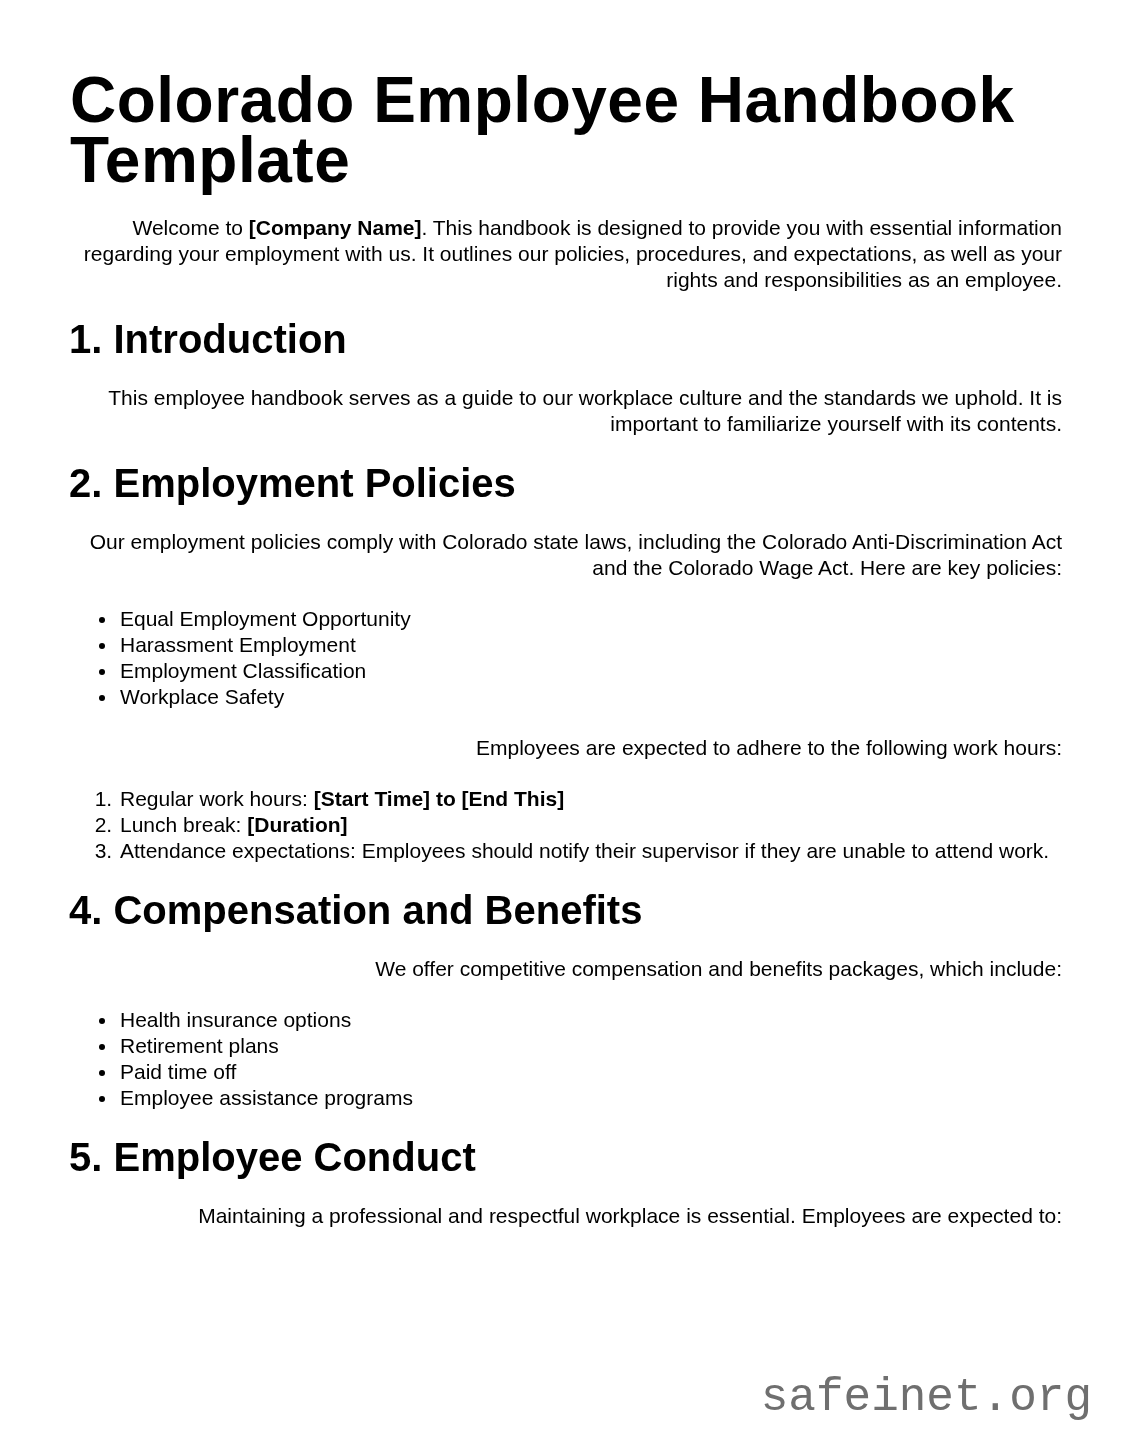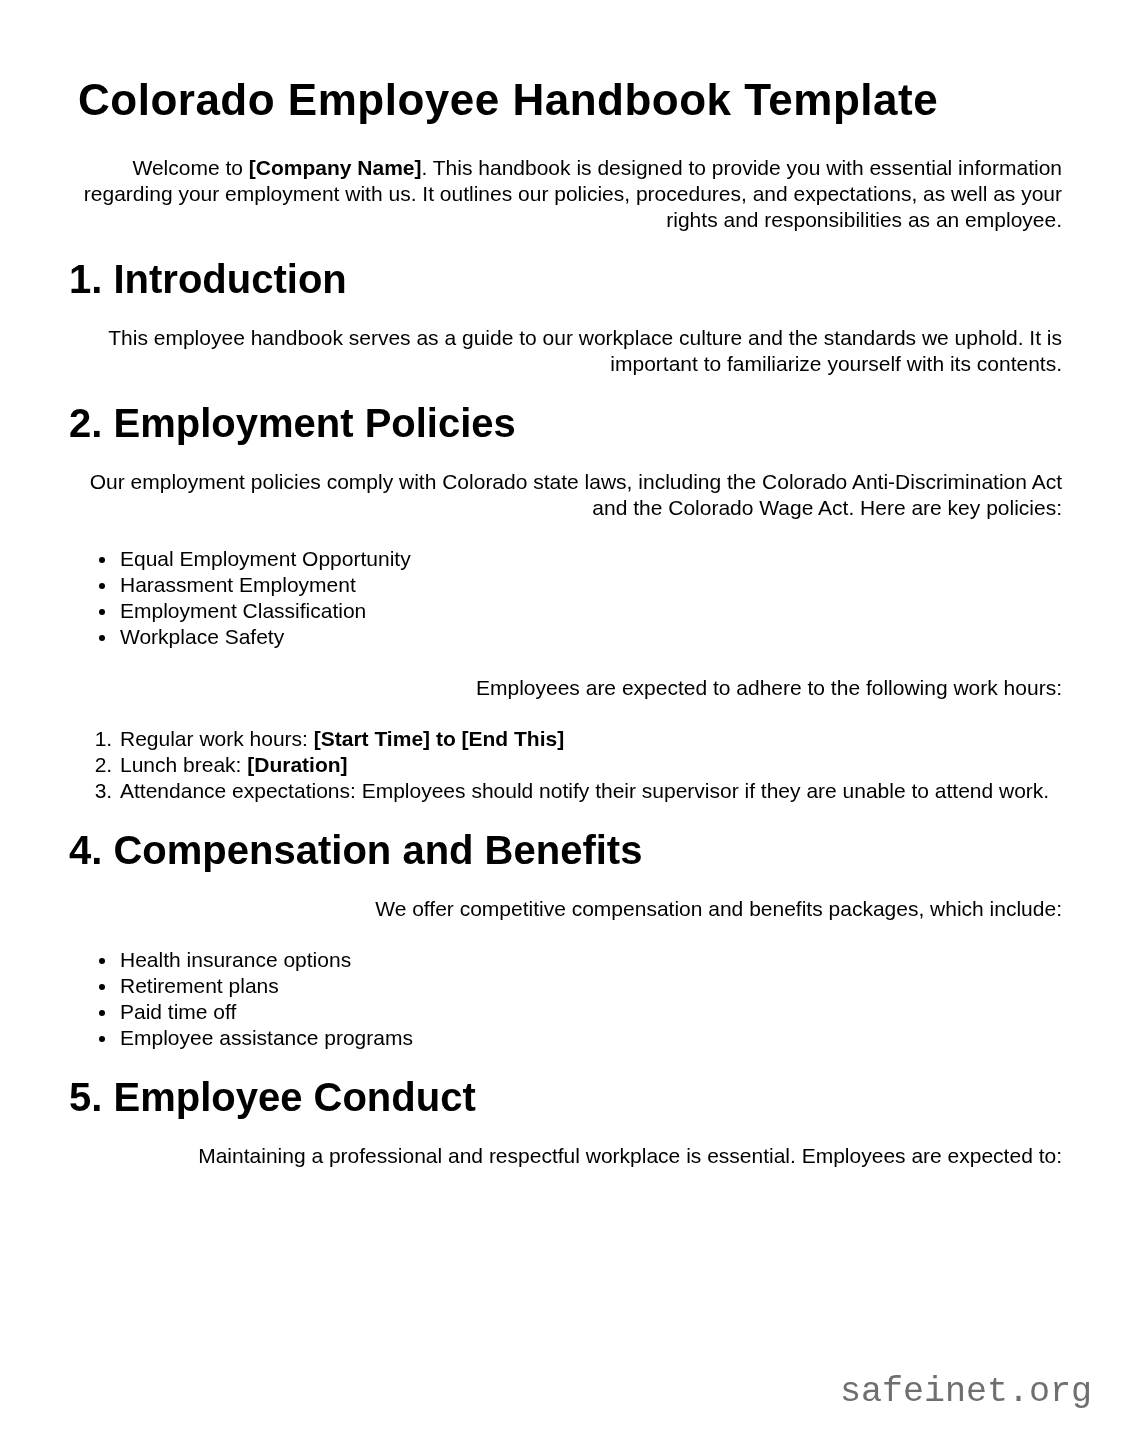--- a/index.html
+++ b/index.html
@@ -14,24 +14,24 @@
     position: relative;
     overflow: hidden;
     font-family: "Liberation Sans", "DejaVu Sans", sans-serif;
     color: #000000;
   }
   .doc {
     padding: 70px 62px 0 62px;
     width: 1124px;
   }
   h1 {
-    font-size: 44px;
+    font-size: 64px;
     line-height: 60px;
     font-weight: bold;
-    margin: 0 0 25px 16px;
+    margin: 0 0 25px 8px;
     letter-spacing: 0.5px;
   }
   h2 {
     font-size: 40px;
     line-height: 42px;
     font-weight: bold;
     margin: 25px 7px;
   }
   p {
     font-size: 21px;
@@ -45,21 +45,21 @@
     margin: 25px 0;
     padding-left: 56px;
   }
   li { padding-left: 2px; }
   b { font-weight: bold; }
   .watermark {
     position: absolute;
     top: 1372px;
     right: 32px;
     font-family: "Liberation Mono", "DejaVu Sans Mono", monospace;
-    font-size: 35px;
+    font-size: 46px;
     color: #6f6f6f;
     white-space: nowrap;
   }
 </style>
 </head>
 <body>
 
 <div class="doc">
 
   <h1>Colorado Employee Handbook Template</h1>

